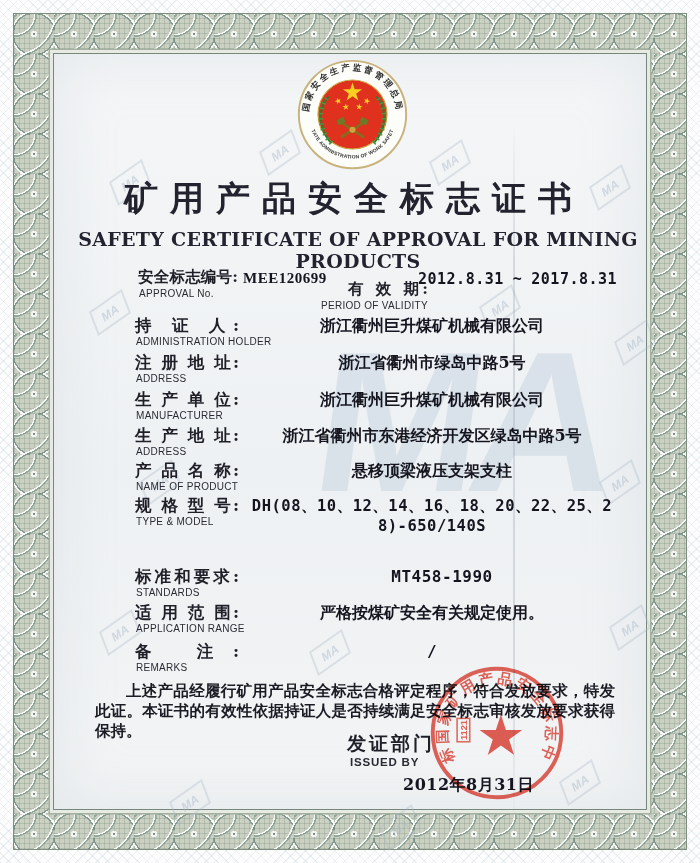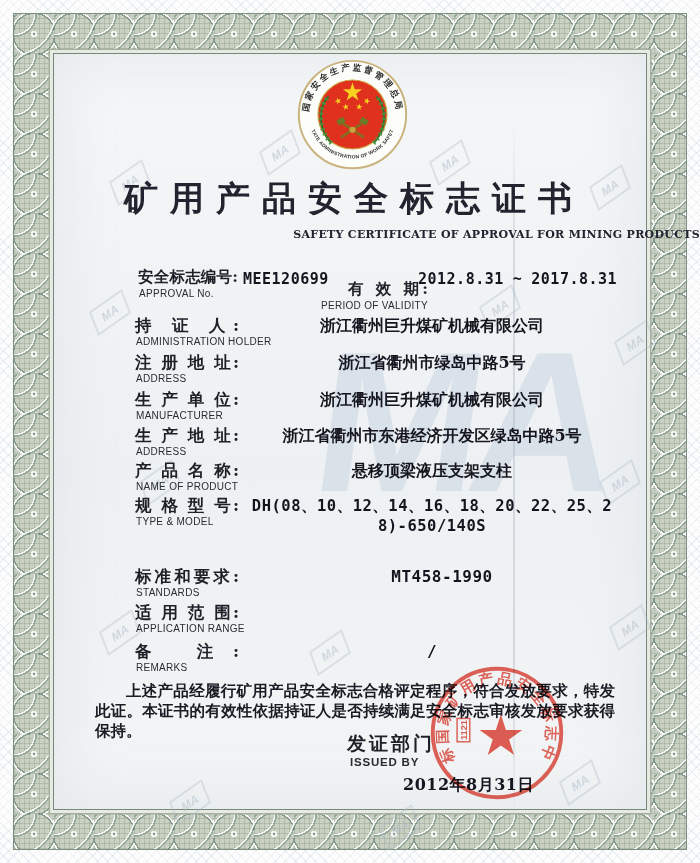--- a/index.html
+++ b/index.html
@@ -31,33 +31,33 @@
     transform:rotate(-35deg) skewX(-14deg);opacity:.75;}
   .wm-big{position:absolute;z-index:3;left:318px;top:322px;font-family:"Liberation Sans",sans-serif;
     font-weight:bold;font-size:200px;line-height:1;color:rgba(178,194,216,.35);
     transform:skewX(-8deg);letter-spacing:-12px;}
   .crease{position:absolute;z-index:4;left:513px;top:120px;width:2px;height:710px;
     background:linear-gradient(180deg,rgba(150,162,178,0),rgba(150,162,178,.32) 20%,rgba(150,162,178,.32) 80%,rgba(150,162,178,0));}
   .abs{position:absolute;z-index:5;}
   .emblem{left:295px;top:57px;width:115px;height:115px;}
   .title-zh{left:0;right:4px;top:176px;text-align:center;font-size:34px;font-weight:bold;
     letter-spacing:12px;padding-left:12px;color:#232330;}
-  .title-en{left:16px;right:0;top:228px;text-align:right;font-size:11px;font-weight:bold;
+  .title-en{left:16px;right:0;top:228px;text-align:center;font-size:19px;font-weight:bold;
     letter-spacing:.3px;color:#232330;}
   .lz{font-weight:bold;font-size:16.5px;color:#1f1f28;display:inline-block;width:104px;
     text-align:justify;text-align-last:justify;white-space:normal;}
   .le{position:absolute;left:1px;top:21px;font-family:"Liberation Sans",sans-serif;
     font-size:10px;color:#2a2a33;letter-spacing:.3px;white-space:nowrap;}
   .field{left:135px;width:486px;height:38px;}
   .field .vv{position:absolute;left:108px;top:1px;width:378px;font-weight:bold;font-size:16px;
     color:#15151f;line-height:20px;word-break:break-all;text-align:center;}
   .mono{font-family:"DejaVu Sans Mono","Liberation Mono",monospace;letter-spacing:.5px;font-size:15px;}
   .hdr-lbl{left:138px;top:267px;}
   .hdr-lbl .lz{width:100px;font-size:15.5px;}
-  .hdr-val{left:243px;top:270px;font-weight:bold;color:#15151f;}
+  .hdr-val{left:243px;top:270px;font-weight:bold;color:#15151f;font-family:Liberation Serif, serif;}
   .valid-lbl{left:320px;top:279px;padding-left:28px;}
   .valid-lbl .lz{width:80px;font-size:15.5px;}
   .valid-dates{left:418px;top:270px;font-weight:bold;color:#15151f;white-space:nowrap;}
   .valid-dates .tld{margin:0 9px;}
   .decl{left:95px;top:681px;width:520px;font-size:15.5px;font-weight:bold;line-height:20px;
     text-indent:2em;text-align:justify;color:#1b1b24;}
   .issuer-zh{left:347px;top:731px;font-size:19px;font-weight:bold;letter-spacing:3px;color:#1f1f28;}
   .issuer-en{left:350px;top:756px;font-family:"Liberation Sans",sans-serif;font-size:11.5px;
     font-weight:bold;letter-spacing:.8px;color:#2a2a33;}
   .issue-date{left:403px;top:775px;font-size:16px;font-weight:bold;letter-spacing:.5px;color:#15151f;}
@@ -167,20 +167,21 @@
     <span class="vv mono" style="font-size:15.5px">DH(08、10、12、14、16、18、20、22、25、28)-650/140S</span>
   </div>
   <div class="abs field" style="top:566px">
     <span class="lz">标准和要求:</span>
     <span class="le">STANDARDS</span>
     <span class="vv mono" style="left:118px">MT458-1990</span>
   </div>
   <div class="abs field" style="top:602px">
     <span class="lz">适 用 范 围:</span>
     <span class="le">APPLICATION RANGE</span>
+    <span class="vv">严格按煤矿安全有关规定使用。</span>
   </div>
   <div class="abs field" style="top:641px">
     <span class="lz">备 注:</span>
     <span class="le">REMARKS</span>
     <span class="vv mono">/</span>
   </div>
 
   <div class="abs decl">上述产品经履行矿用产品安全标志合格评定程序，符合发放要求，特发此证。本证书的有效性依据持证人是否持续满足安全标志审核发放要求获得保持。</div>
 
   <div class="abs issuer-zh">发证部门</div>

